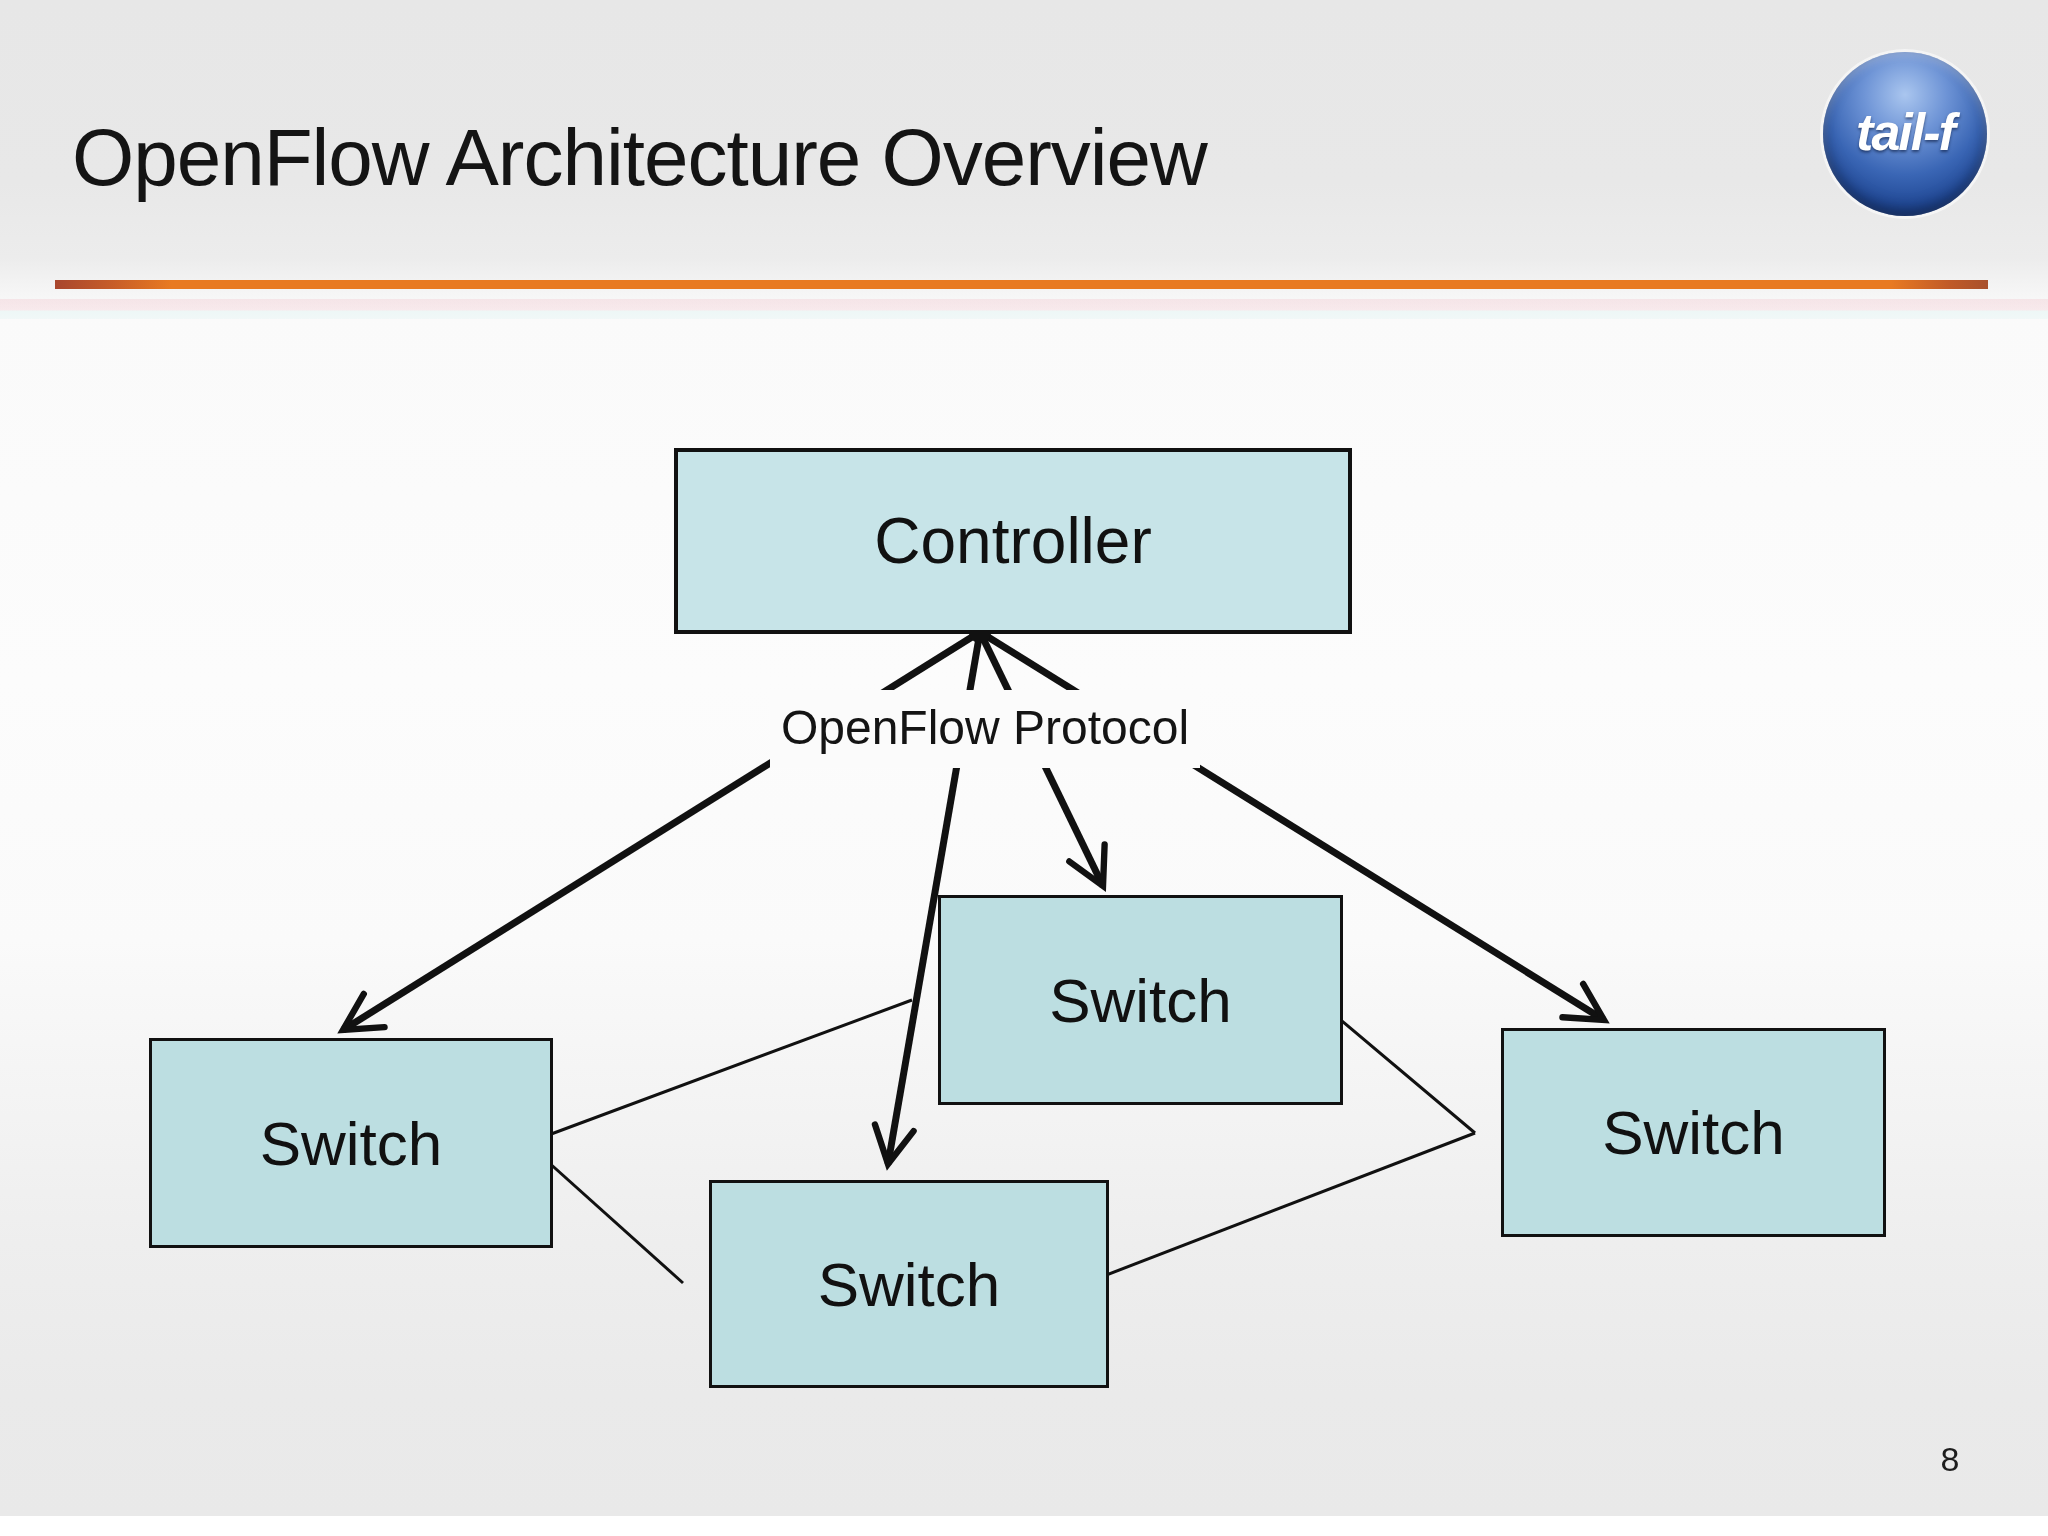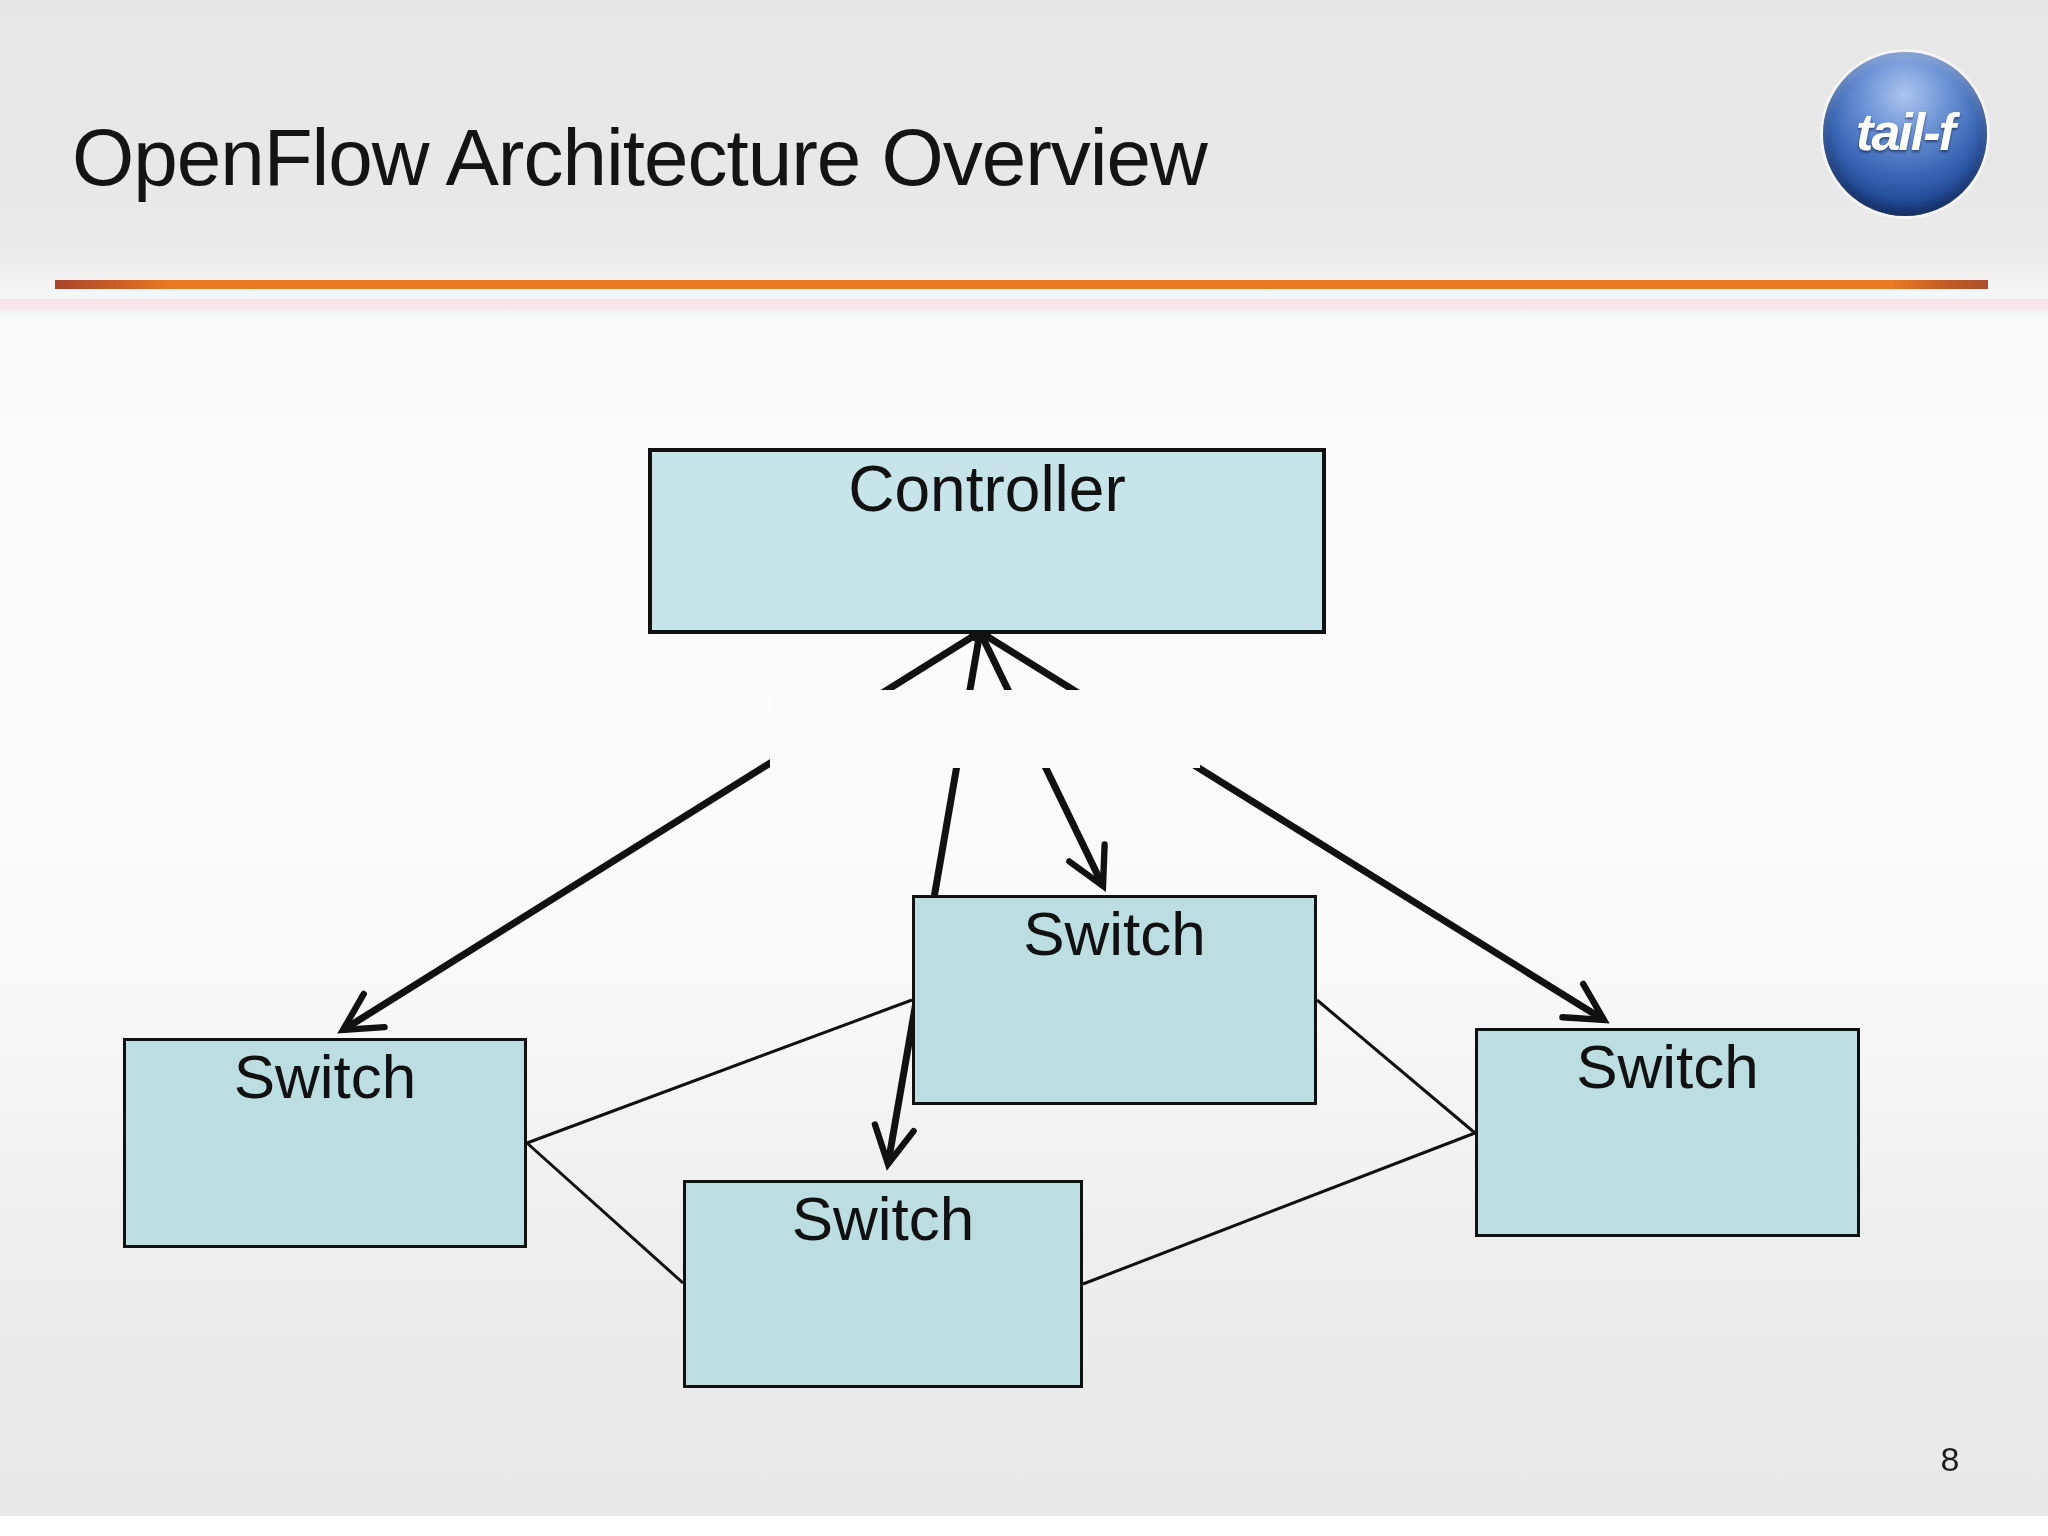--- a/index.html
+++ b/index.html
@@ -26,21 +26,21 @@
     border-radius:50%;
     background:radial-gradient(circle at 50% 26%, #aac6ef 0%, #6e94d6 28%,
       #3a66b5 55%, #224a97 75%, #142f66 100%);
     box-shadow:0 0 0 3px rgba(255,255,255,0.55), inset 0 -6px 14px rgba(8,20,50,0.55),
       inset 0 4px 8px rgba(255,255,255,0.35);
     display:flex;align-items:center;justify-content:center;font-style:italic;}
   #logo span{color:#ffffff;font-size:52px;font-weight:bold;letter-spacing:-2px;
     text-shadow:0 2px 3px rgba(10,25,60,0.6);transform:translateY(-2px);}
   
   .node{position:absolute;border:3px solid #111111;background:#bcdee1;
-    display:flex;justify-content:center;box-sizing:border-box;}
+    display:flex;align-items:center;justify-content:center;box-sizing:border-box;margin-left:26px;}
   .node .lbl{font-size:62px;color:#111111;}
   #controller{left:648px;top:448px;width:678px;height:186px;border-width:4px;
     background:#c7e4e8;}
   #controller .lbl{font-size:64px;}
   #sw-left   {left:123px; top:1038px;width:404px;height:210px;}
   #sw-midtop {left:912px; top:895px; width:405px;height:210px;}
   #sw-midbot {left:683px; top:1180px;width:400px;height:208px;}
   #sw-right  {left:1475px;top:1028px;width:385px;height:209px;}
   #edges{position:absolute;left:0;top:0;width:2048px;height:1536px;pointer-events:none;}
   
@@ -83,20 +83,21 @@
       <line x1="980" y1="632" x2="343" y2="1030" marker-end="url(#ah)"></line>
       <line x1="980" y1="632" x2="888" y2="1164" marker-end="url(#ah)"></line>
       <line x1="980" y1="632" x2="1103" y2="886" marker-end="url(#ah)"></line>
       <line x1="980" y1="632" x2="1604" y2="1020" marker-end="url(#ah)"></line>
     </g>
 
     <circle cx="980" cy="632" r="11" fill="#111111"></circle>
   </svg>
 
   <div id="proto-patch"></div>
+  <div id="proto">OpenFlow Protocol</div>
 
   <div class="node" id="controller">
     <span class="lbl">Controller</span>
   </div>
   <div class="node" id="sw-left">
     <span class="lbl">Switch</span>
   </div>
   <div class="node" id="sw-midtop">
     <span class="lbl">Switch</span>
   </div>

